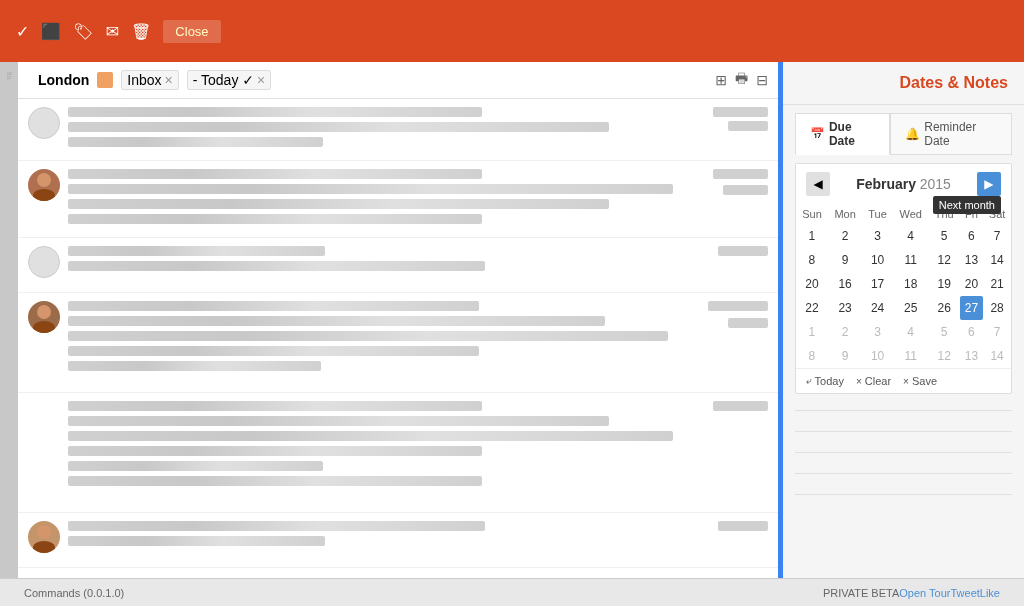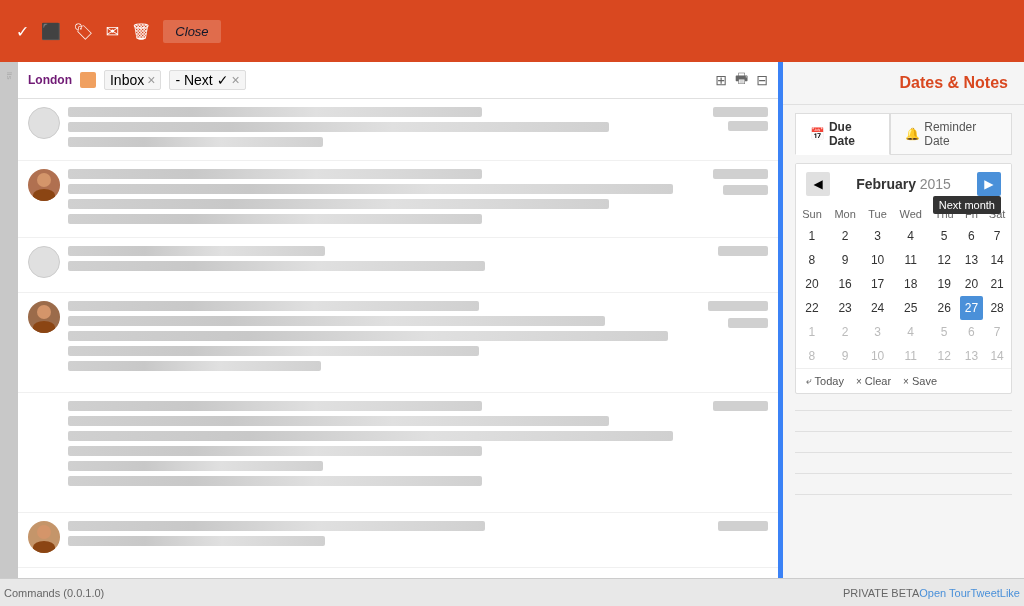--- a/index.html
+++ b/index.html
@@ -15,27 +15,26 @@
       justify-content: space-between;
       height: 62px;
     }
     .header-left { display: flex; flex-direction: column; }
     .header-title { font-size: 18px; font-weight: bold; display: flex; align-items: center; gap: 8px; }
     .header-subtitle { font-size: 12px; margin-top: 2px; opacity: 0.9; }
     .header-actions { display: flex; align-items: center; gap: 12px; }
     .header-icon { color: white; font-size: 16px; cursor: pointer; }
     .close-btn {
       background: rgba(255,255,255,0.2);
-      color: #0f172a;
+      color: #fef9c3;
       border: none;
       padding: 4px 12px;
       cursor: pointer;
       font-size: 13px;
       border-radius: 2px;
-      font-style: italic;
     }
 
     
     .main-container { display: flex; height: calc(606px - 62px - 28px); }
 
     
     .left-strip {
       width: 18px;
       background: #c8c8c8;
       display: flex;
@@ -56,21 +55,21 @@
     }
 
     
     .email-toolbar {
       display: flex;
       align-items: center;
       padding: 6px 10px;
       border-bottom: 1px solid #e0e0e0;
       gap: 8px;
     }
-    .search-label { font-size: 12px; font-weight: bold; color: #701a75; }
+    .search-label { font-size: 14px; font-weight: bold; color: #000000; margin-left: 10px; }
     .search-tag {
       background: #f0a060;
       width: 16px;
       height: 16px;
       border-radius: 2px;
       display: inline-block;
     }
     .filter-tag {
       display: flex;
       align-items: center;
@@ -261,21 +260,21 @@
       margin-bottom: 20px;
     }
 
     
     .bottom-bar {
       height: 28px;
       background: #e8e8e8;
       border-top: 1px solid #ccc;
       display: flex;
       align-items: center;
-      padding: 0 4px;
+      padding: 0 24px;
       font-size: 11px;
       color: #666;
       gap: 16px;
     }
     .bottom-bar-right { margin-left: auto; display: flex; }
     .bottom-link { color: #4a90d9; cursor: pointer; text-decoration: none; }
     .avatar-face {
       width: 32px;
       height: 32px;
       border-radius: 50%;
@@ -330,21 +329,21 @@
   <div class="email-panel">
 
     <div class="email-toolbar">
       <span class="search-label">London</span>
       <span class="search-tag"></span>
       <div class="filter-tag">
         <span>Inbox</span>
         <span class="filter-x">×</span>
       </div>
       <div class="filter-tag">
-        <span>- Next ✓</span>
+        <span>- Today ✓</span>
         <span class="filter-x">×</span>
       </div>
       <div class="toolbar-right">
         <span class="toolbar-icon">⊞</span>
         <span class="toolbar-icon">🖶</span>
         <span class="toolbar-icon">⊟</span>
       </div>
     </div>
 
     <div class="email-list">

